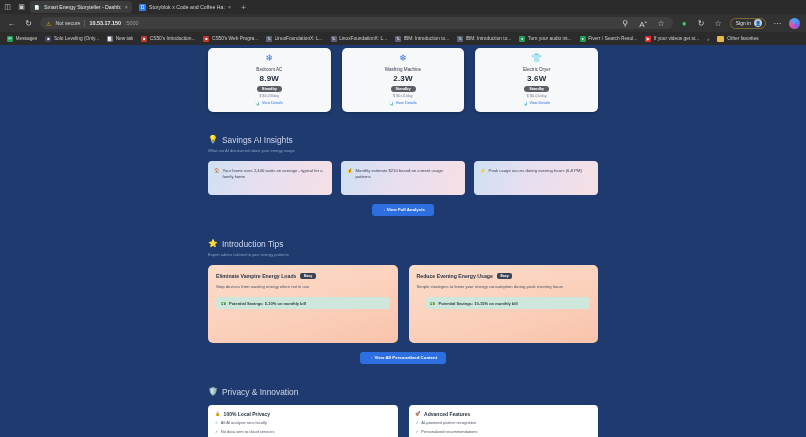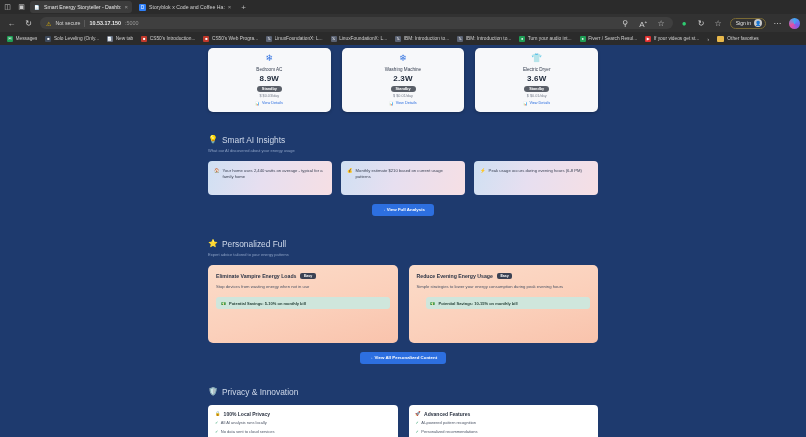--- a/index.html
+++ b/index.html
@@ -291,21 +291,21 @@
             <div class="dev-cost">$ $0.01/day</div>
             <div class="dev-link">
               <span>📊</span>
               <span>View Details</span>
             </div>
           </div>
         </div>
 
         <div class="sec-head">
           <span class="sec-emoji">💡</span>
-          <span class="sec-title">Smart AI Insights</span>
+          <span class="sec-title">Savings AI Insights</span>
         </div>
         <div class="sec-sub">What our AI discovered about your energy usage</div>
 
         <div class="insight-row">
           <div class="insight-card">
             <span class="insight-ic">🏠</span>
             <span class="insight-tx">Your home uses 2,440 watts on average - typical for a family home</span>
           </div>
           <div class="insight-card">
             <span class="insight-ic">💰</span>
@@ -314,21 +314,21 @@
           <div class="insight-card">
             <span class="insight-ic">⚡</span>
             <span class="insight-tx">Peak usage occurs during evening hours (6-8 PM)</span>
           </div>
         </div>
 
         <button class="btn-primary">→ View Full Analysis</button>
 
         <div class="sec-head">
           <span class="sec-emoji">⭐</span>
-          <span class="sec-title">Personalized Full</span>
+          <span class="sec-title">Introduction Tips</span>
         </div>
         <div class="sec-sub">Expert advice tailored to your energy patterns</div>
 
         <div class="tips-row">
           <div class="tip-card">
             <div class="tip-head">
               <span class="tip-title">Eliminate Vampire Energy Loads</span>
               <span class="tip-badge">Easy</span>
             </div>
             <div class="tip-desc">Stop devices from wasting energy when not in use</div>

